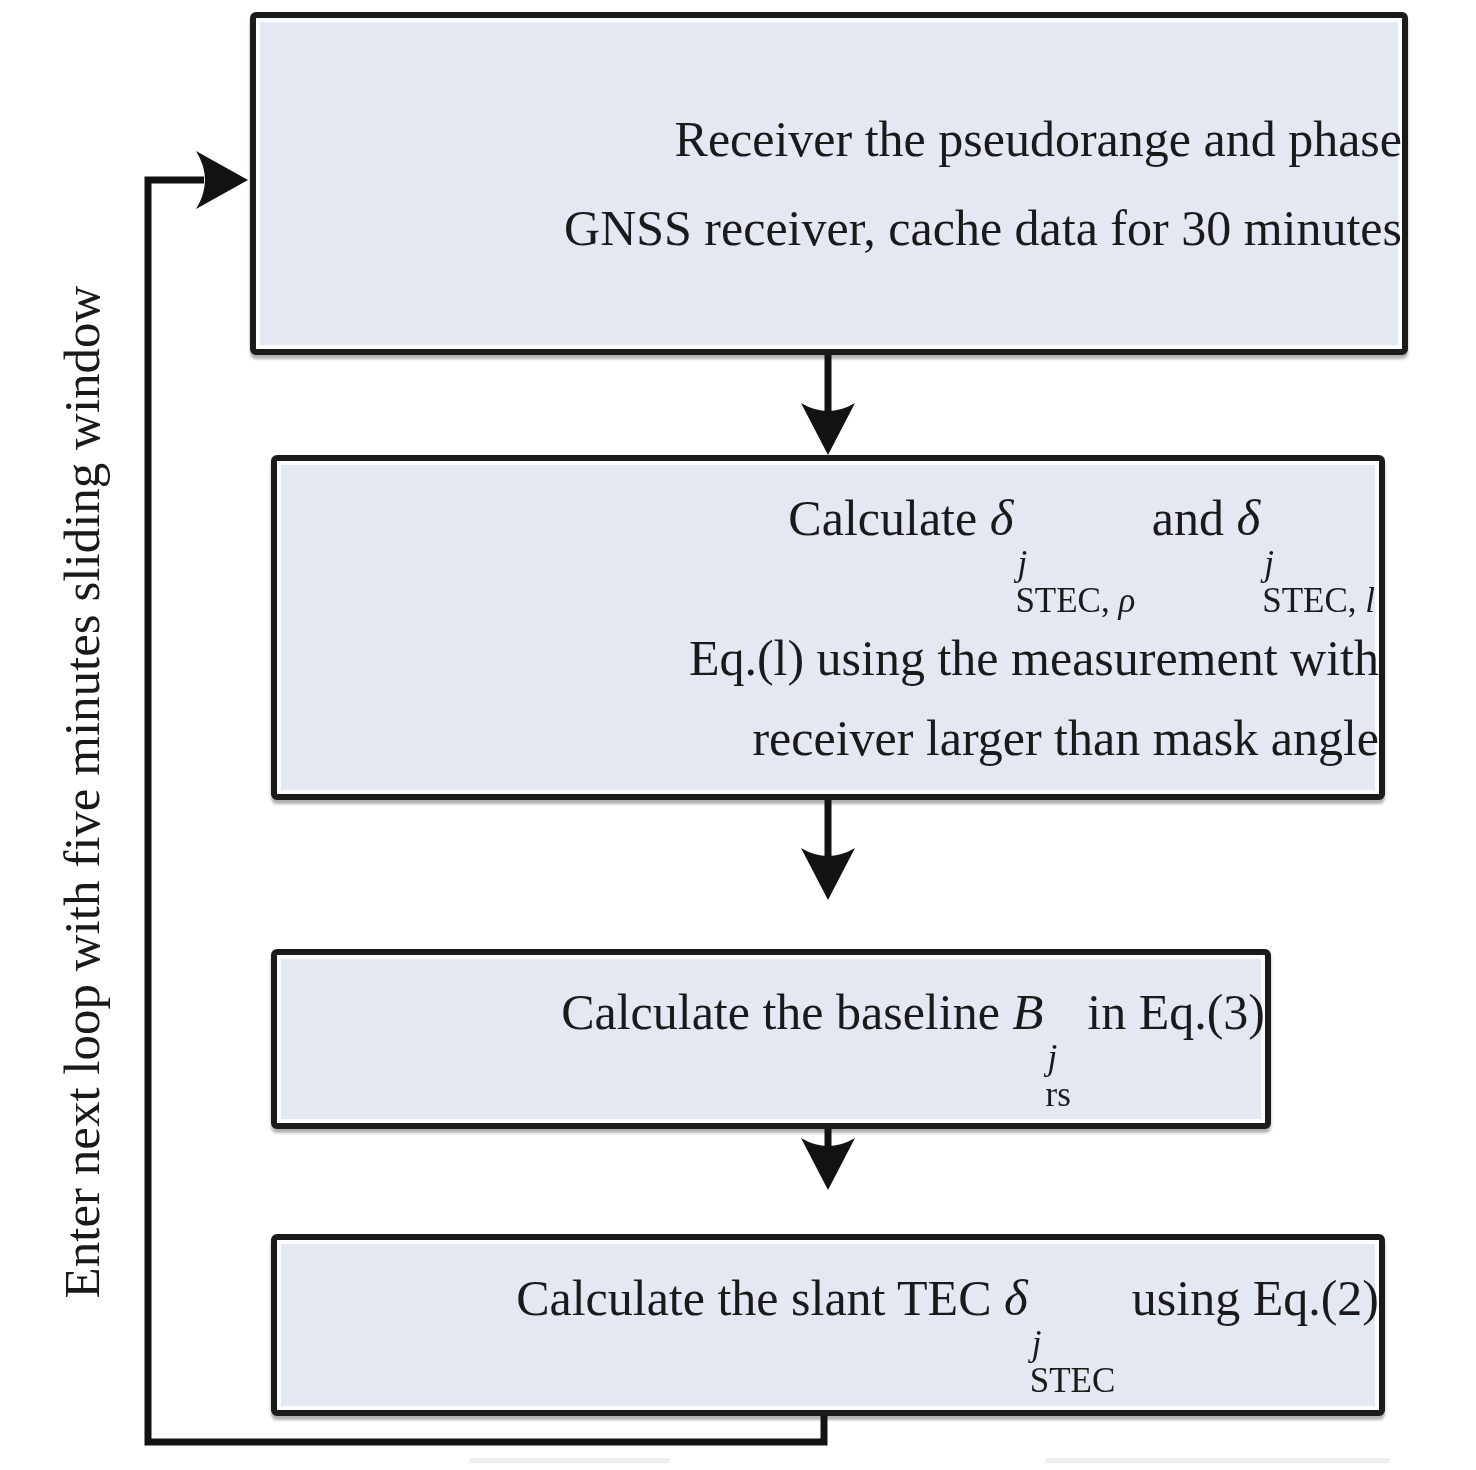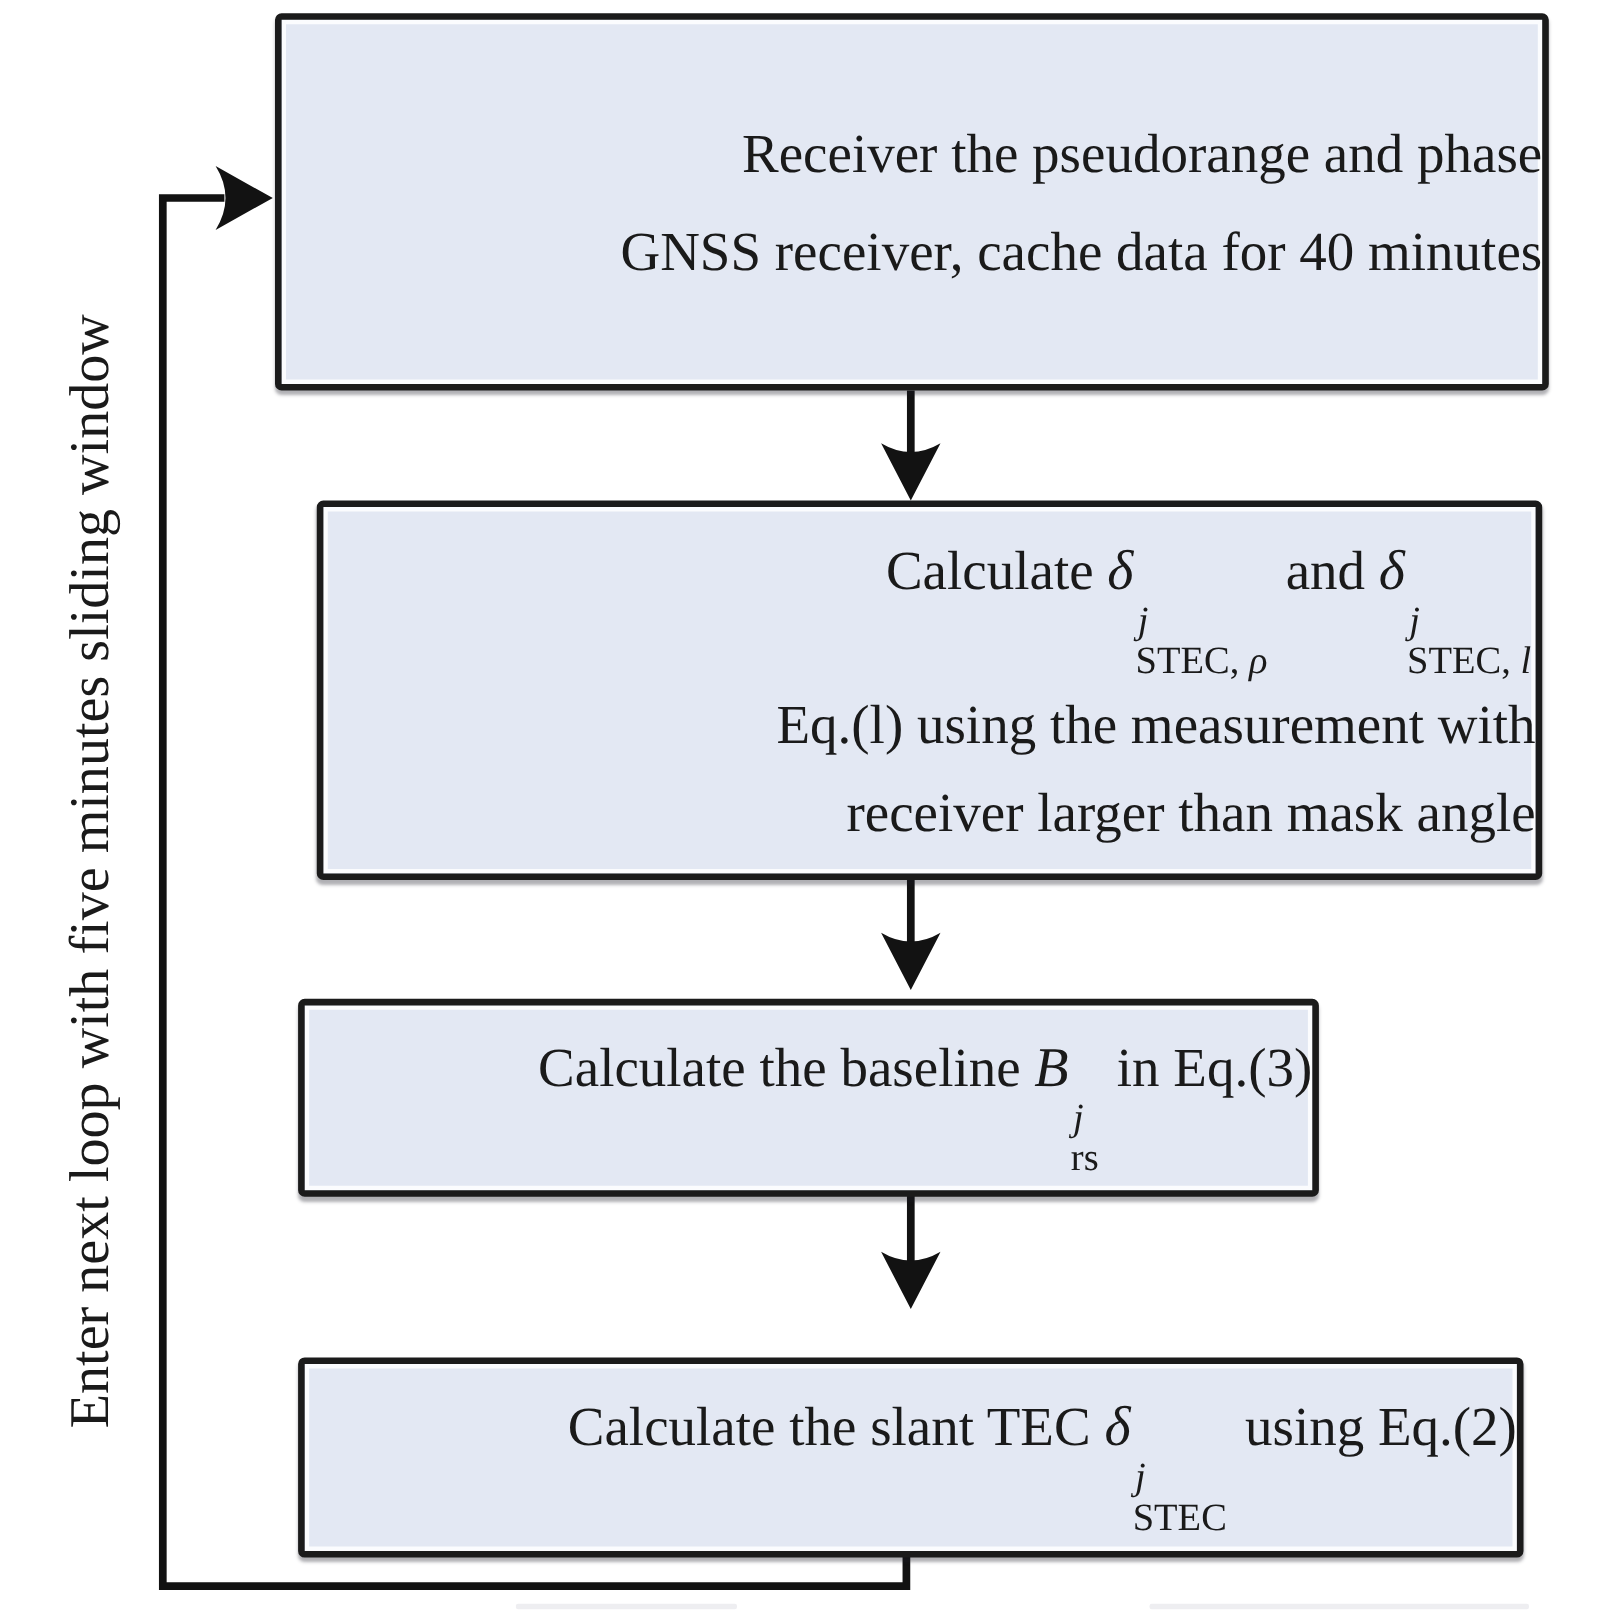--- a/index.html
+++ b/index.html
@@ -22,22 +22,22 @@
     display:flex;
     flex-direction:column;
     justify-content:center;
     align-items:flex-end;
     text-align:center;
     font-size:50px;
     line-height:1.78;
     box-sizing:border-box;
   }
   .box1{left:250px;top:12px;width:1158px;height:343px;}
-  .box2{left:288px;top:455px;width:1114px;height:345px;line-height:1.6;}
-  .box3{left:271px;top:908px;width:928px;height:180px;padding-left:21px;}
+  .box2{left:271px;top:455px;width:1114px;height:345px;line-height:1.6;}
+  .box3{left:271px;top:949px;width:1000px;height:180px;padding-left:21px;}
   .box4{left:271px;top:1190px;width:1114px;height:182px;margin-top:44px;}
 
   .bline{white-space:nowrap;}
 
   .ital{font-style:italic;}
   .mvar{display:inline-block;}
   .mvar .base{font-style:italic;font-size:1.02em;}
   .scripts{
     display:inline-flex;
     flex-direction:column;
@@ -90,21 +90,21 @@
     <path d="M 828,900 L 801,848 Q 828,864 855,848 Z" fill="#121212"></path>
 
     <line x1="828" y1="1078" x2="828" y2="1150" stroke="#121212" stroke-width="7"></line>
     <path d="M 828,1190 L 801,1138 Q 828,1154 855,1138 Z" fill="#121212"></path>
   </svg>
 
   <div class="side-label">Enter next loop with five minutes sliding window</div>
 
   <div class="box box1">
     <div class="bline">Receiver the pseudorange and phase</div>
-    <div class="bline">GNSS receiver, cache data for 40 minutes</div>
+    <div class="bline">GNSS receiver, cache data for 30 minutes</div>
   </div>
 
   <div class="box box2">
     <div class="bline"><span>Calculate </span><span class="mvar"><span class="base">δ</span><span class="scripts">
             <span class="sup">j</span>
             <span class="sub"><span>STEC, </span><span class="ital">ρ</span></span>
           </span></span><span>  and </span><span class="mvar"><span class="base">δ</span><span class="scripts">
             <span class="sup">j</span>
             <span class="sub"><span>STEC, </span><span class="ital">l</span></span>
           </span></span></div>

